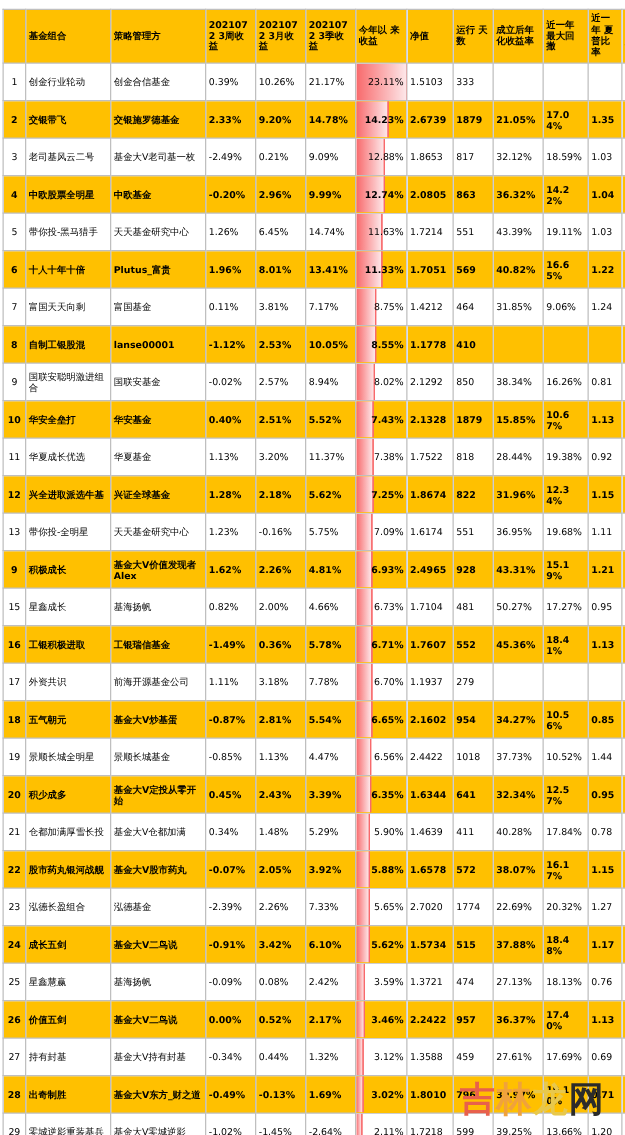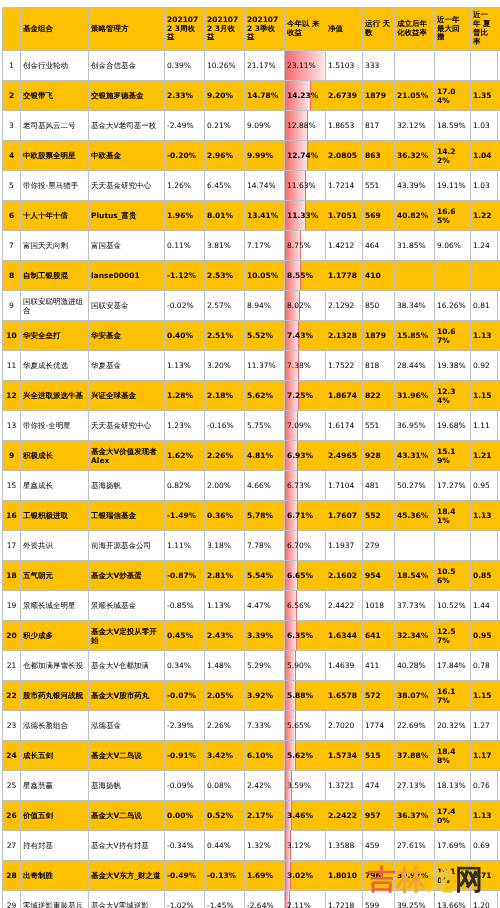--- a/index.html
+++ b/index.html
@@ -101,20 +101,21 @@
     bottom: 0;
     background: linear-gradient(to right, #f8696b, #fde7e9);
     border-right: 1px solid #f8696b;
     z-index: 0;
   }
   td.cell-ytd .val {
     position: relative;
     z-index: 1;
     display: block;
     padding: 1px 2px;
+    text-align: right;
   }
 
   
   #watermark {
     position: absolute;
     left: 368px;
     top: 866px;
     font-size: 28px;
     font-weight: bold;
     letter-spacing: 1px;
@@ -480,21 +481,21 @@
           <td class="cell-mgr">基金大V炒基蛋</td>
           <td class="cell-num">-0.87%</td>
           <td class="cell-num">2.81%</td>
           <td class="cell-num">5.54%</td>
           <td class="cell-ytd">
             <span class="bar" style="width: 28.7754%;"></span>
             <span class="val">6.65%</span>
           </td>
           <td class="cell-num">2.1602</td>
           <td class="cell-num">954</td>
-          <td class="cell-num">18.54%</td>
+          <td class="cell-num">34.27%</td>
           <td class="cell-num">10.56%</td>
           <td class="cell-num">0.85</td>
           <td class="cell-num">16.95%</td>
         </tr>
         <tr class="band-white">
           <td class="cell-rank">19</td>
           <td class="cell-name">景顺长城全明星</td>
           <td class="cell-mgr">景顺长城基金</td>
           <td class="cell-num">-0.85%</td>
           <td class="cell-num">1.13%</td>

